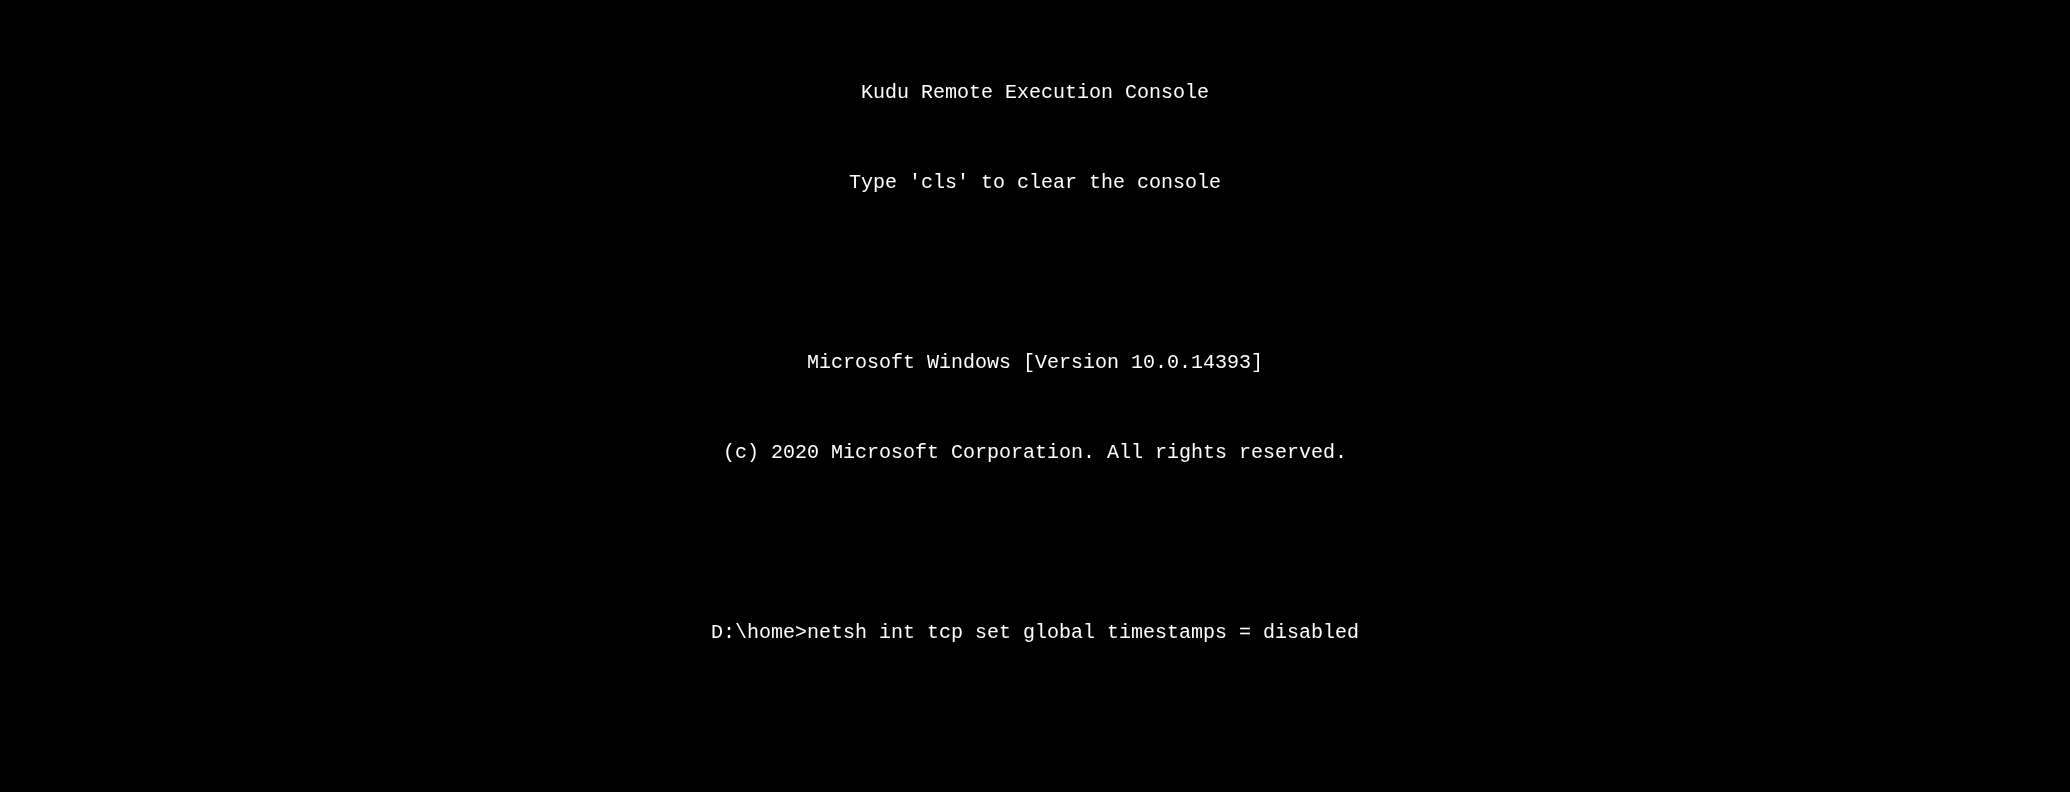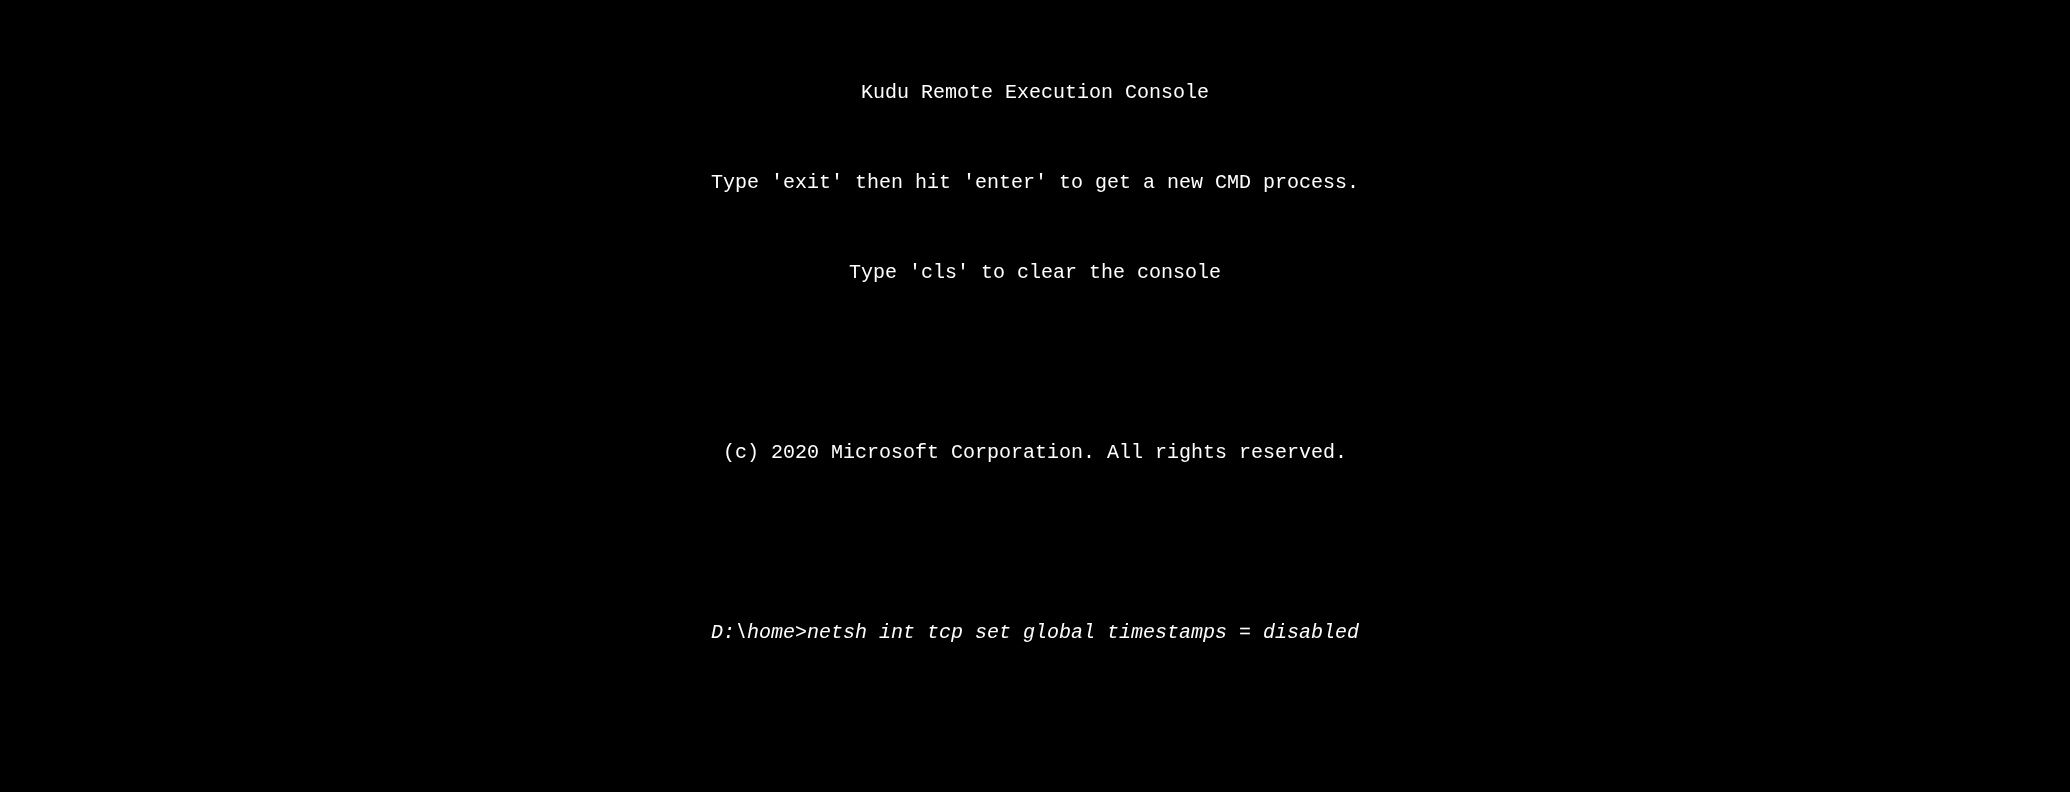--- a/index.html
+++ b/index.html
@@ -20,30 +20,29 @@
     }
     .terminal {
       white-space: pre-wrap;
     }
     .line {
       min-height: 1.5em;
       text-align: center;
     }
     .inline {
       display: inline;
-      font-style: italic;
     }
   </style>
 </head>
 <body>
 
 <div class="terminal">
   <div class="line">Kudu Remote Execution Console</div>
-  <div class="line">Type 'exit' then hit 'enter' to get a new CMD process.</div>
   <div class="line">Type 'cls' to clear the console</div>
   <div class="line">&nbsp;</div>
+  <div class="line">Microsoft Windows [Version 10.0.14393]</div>
   <div class="line">(c) 2020 Microsoft Corporation. All rights reserved.</div>
   <div class="line">&nbsp;</div>
   <div class="line"><span class="inline">D:\home&gt;</span><span class="inline">netsh int tcp set global timestamps = disabled</span></div>
   
   
   
 </div>
 
 </body></html>

